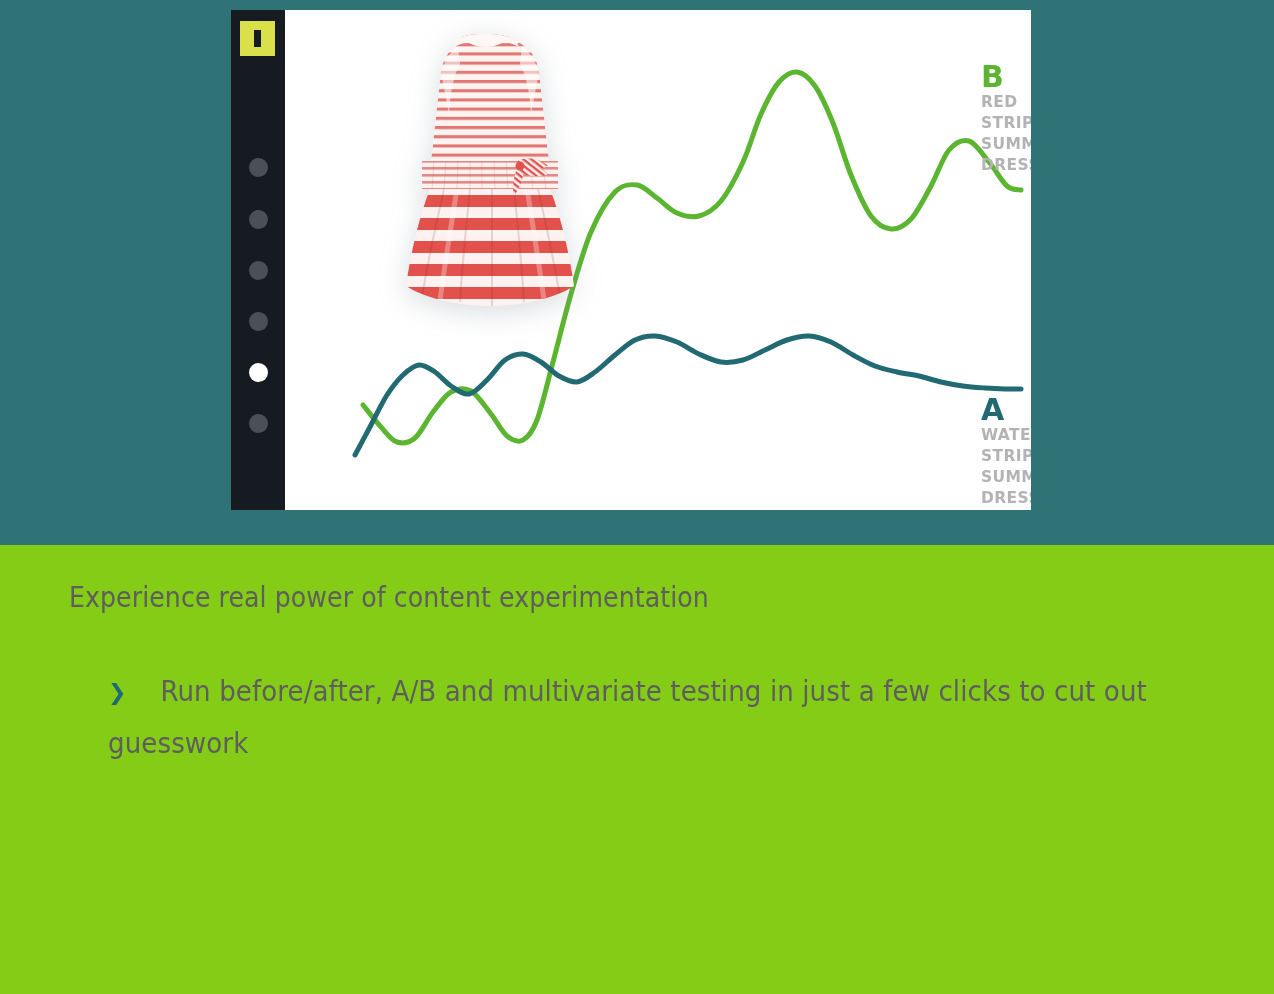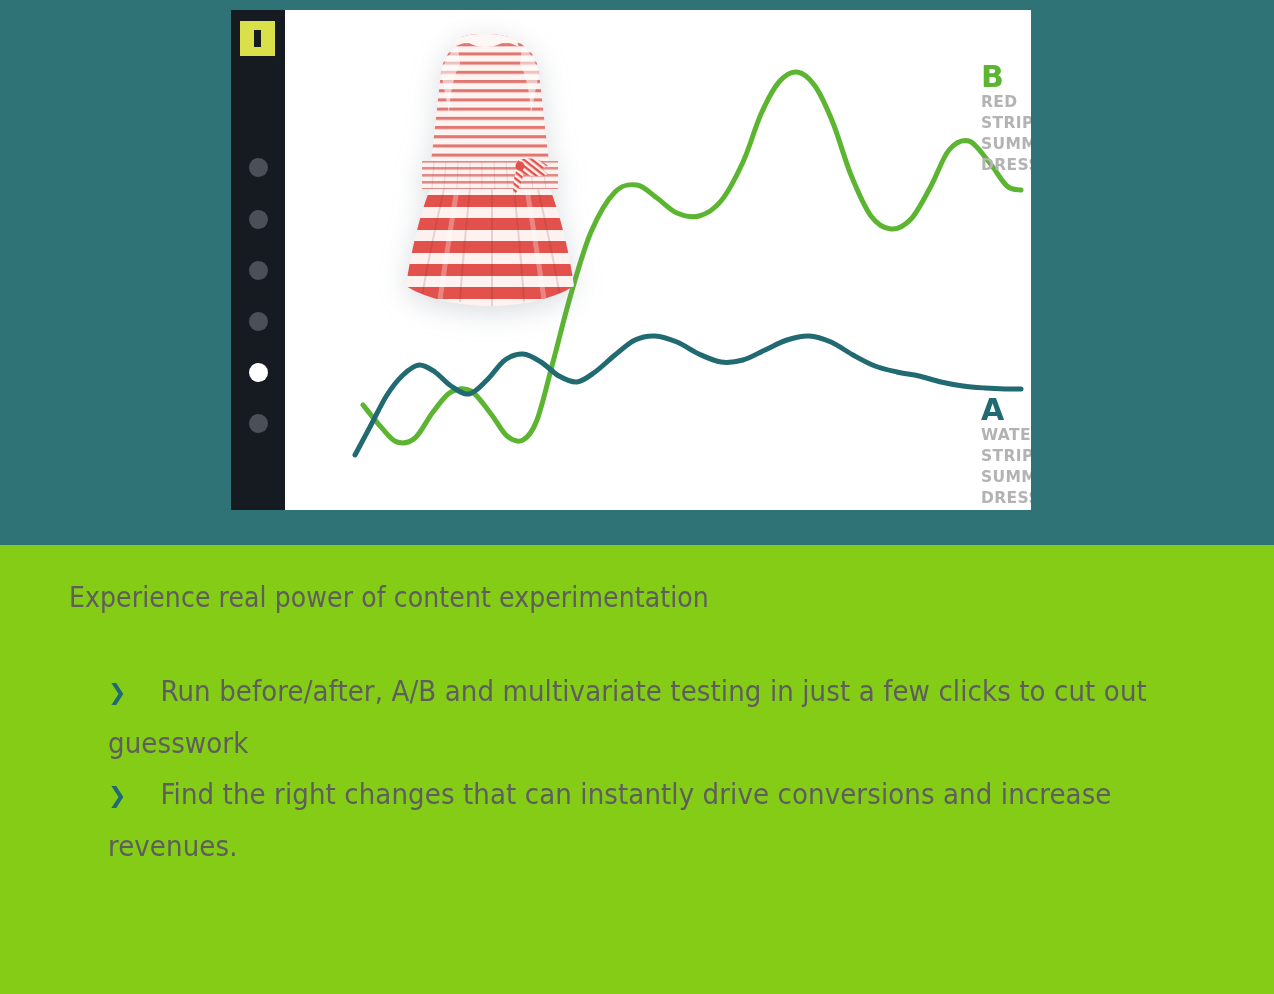--- a/index.html
+++ b/index.html
@@ -301,15 +301,14 @@
       </div>
 
     </div>
   </div>
 </div>
 
 <div class="copy">
   <div class="intro">Experience real power of content experimentation</div>
   <div class="bullets" id="bullet-list">
       <div class="bullet"><span class="chev">❯</span><span>Run before/after, A/B and multivariate testing in just a few clicks to cut out guesswork</span></div>
-      <div class="bullet"><span class="chev">❯</span><span>Find the right changes that can instantly drive conversions and increase revenues.</span></div>
     </div>
 </div>
 
 </body></html>

